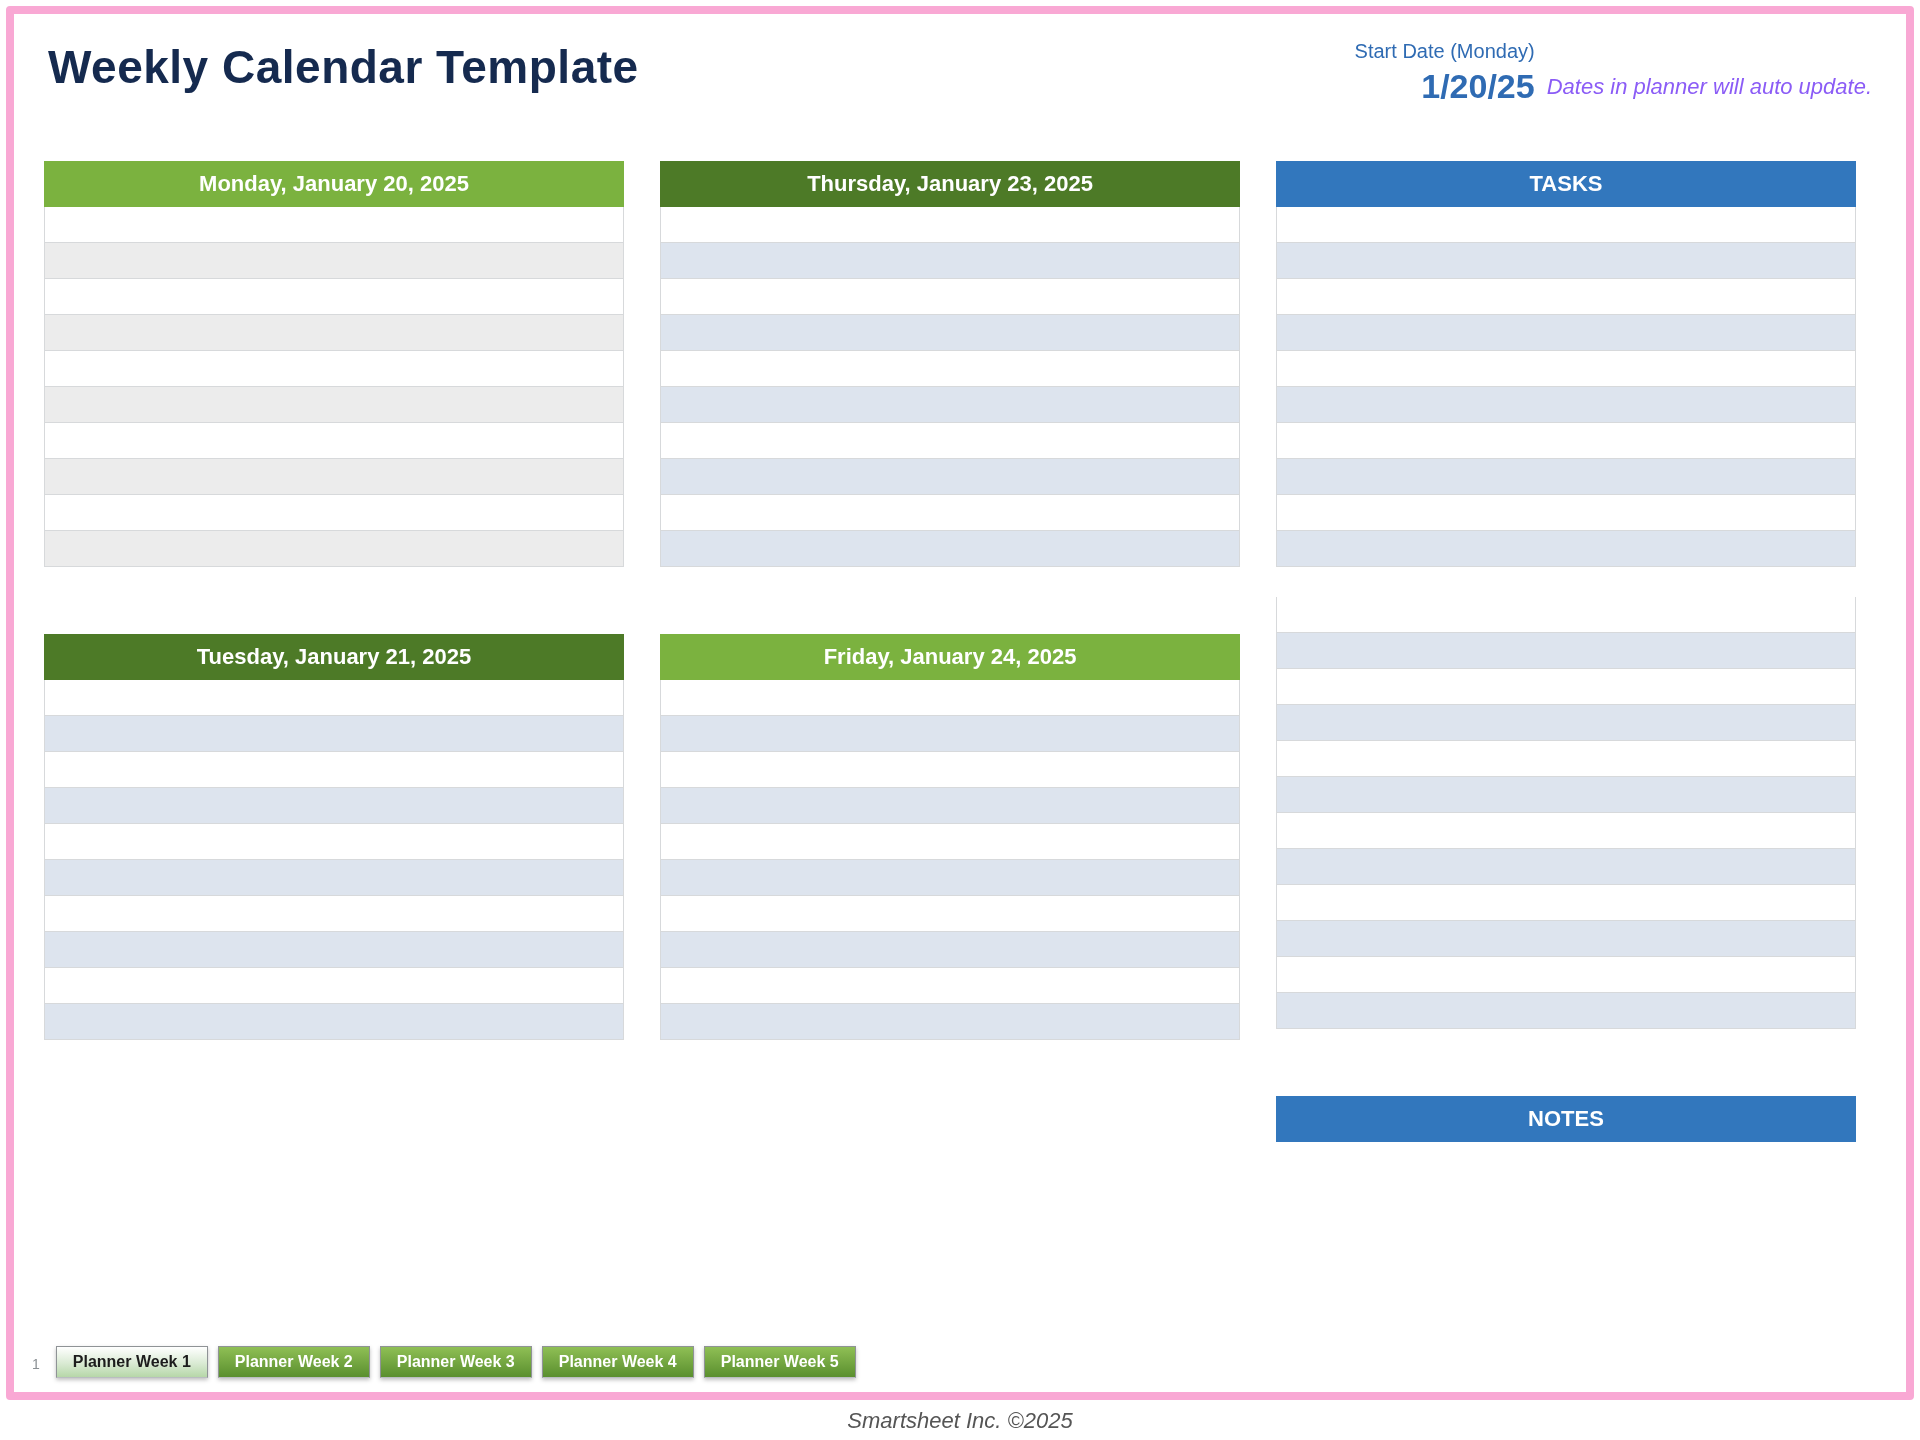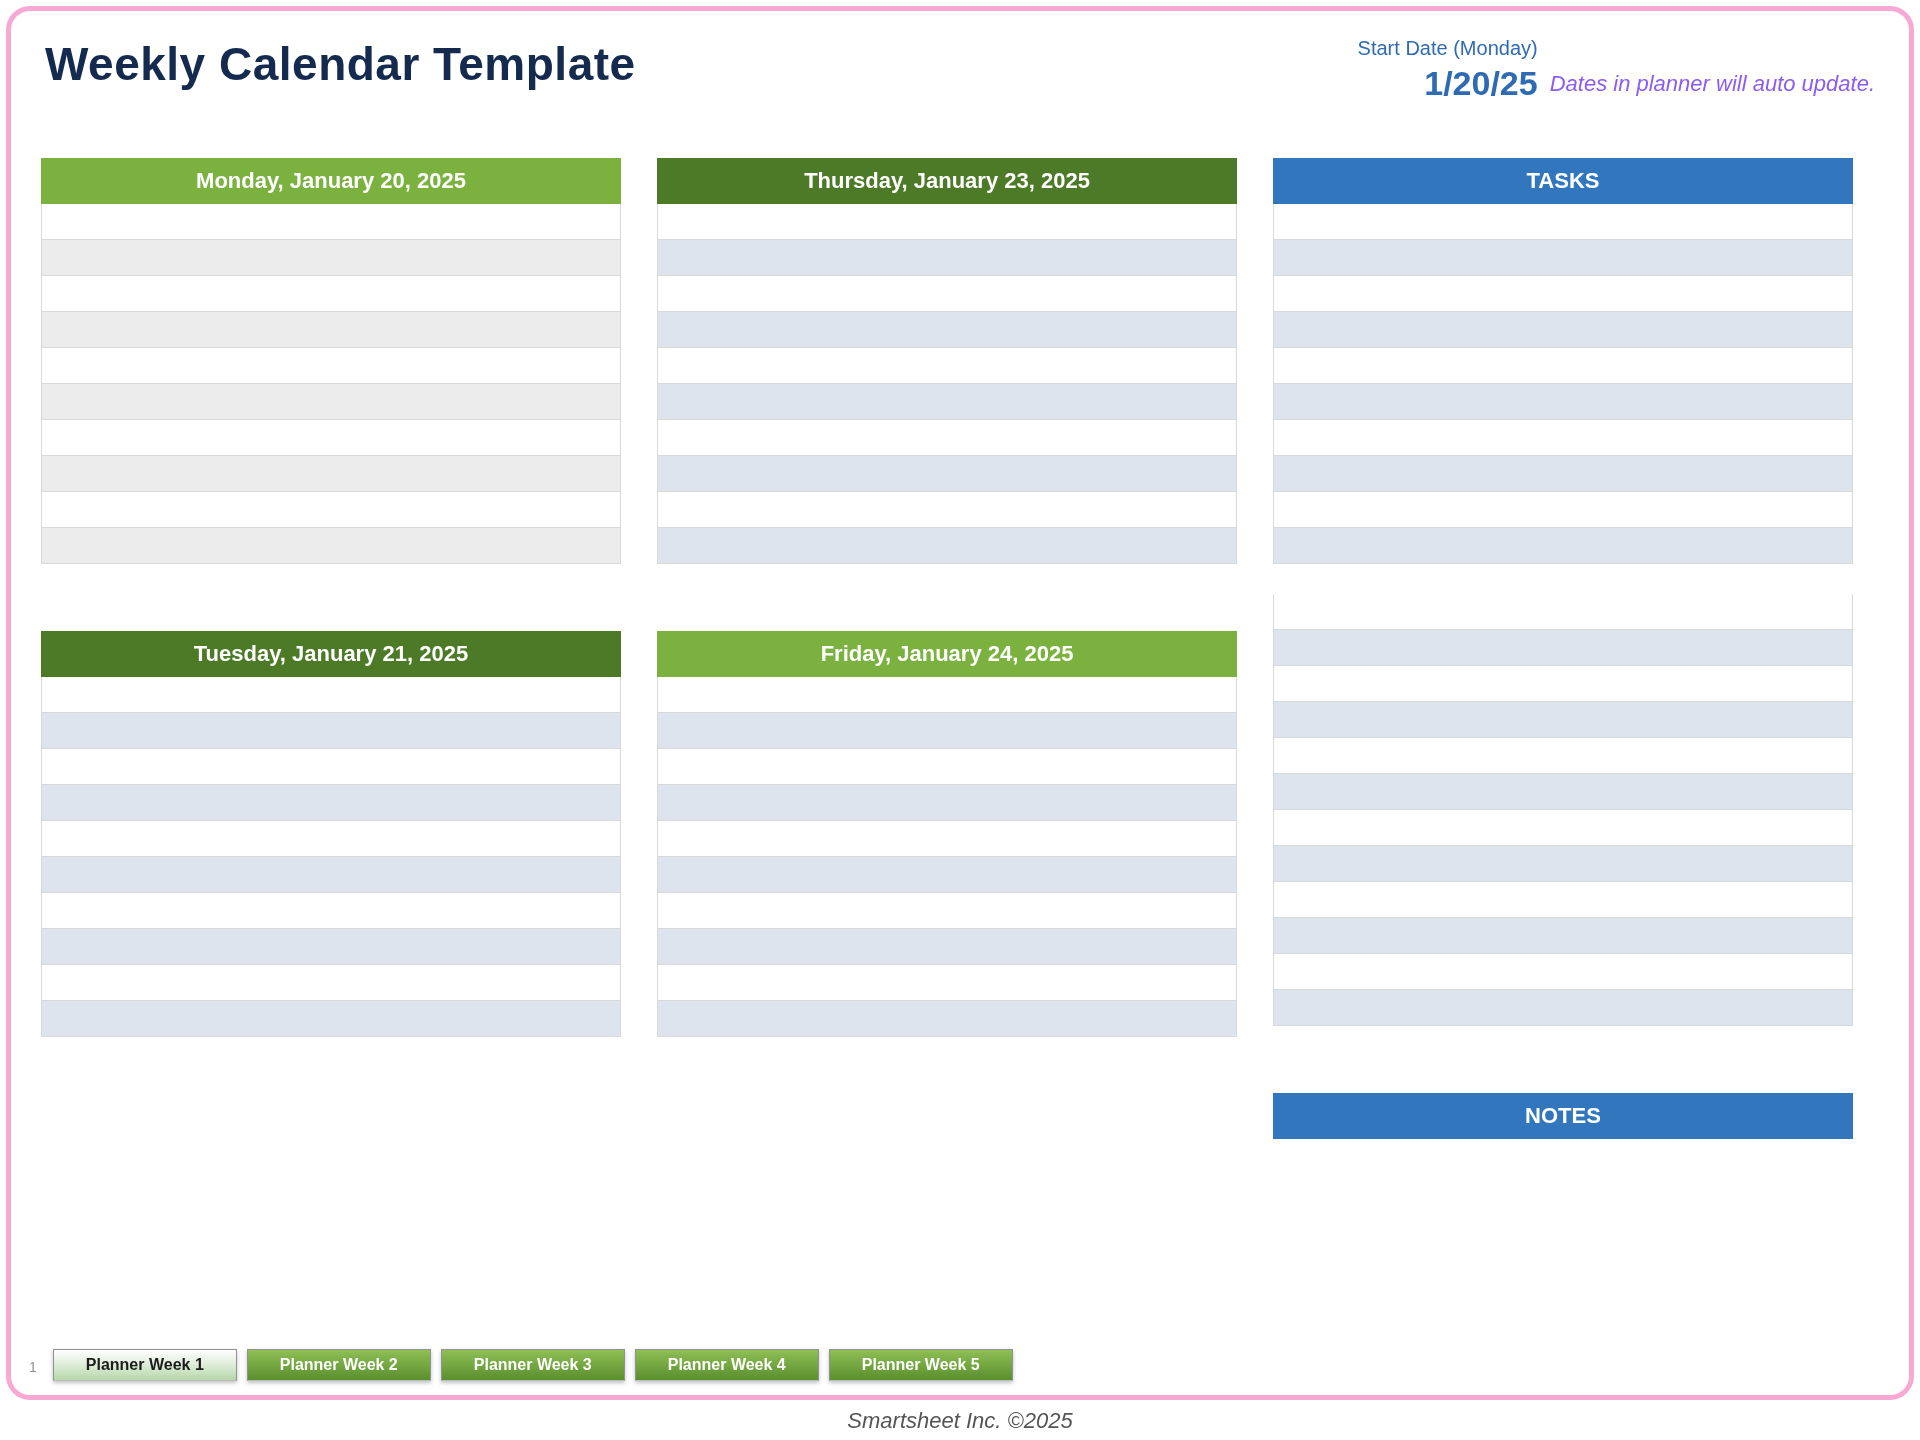--- a/index.html
+++ b/index.html
@@ -8,22 +8,22 @@
     font-family: Arial, Helvetica, sans-serif;
     background: #fff;
     width: 1920px;
     height: 1440px;
     overflow: hidden;
     position: relative;
   }
   .page-frame {
     position: absolute;
     top: 6px; left: 6px; right: 6px; bottom: 40px;
-    border: 5px solid #f9a8d4;
-    border-radius: 24px;
+    border: 8px solid #f9a8d4;
+    border-radius: 4px;
     background: #fff;
     padding: 20px 30px 0 30px;
     overflow: hidden;
   }
 
   
   .header {
     display: flex;
     align-items: flex-start;
     justify-content: space-between;
@@ -102,21 +102,21 @@
     gap: 10px;
     font-size: 16px;
   }
   .row-num {
     color: #8a8f93;
     font-size: 14px;
     margin-right: 6px;
     padding-bottom: 6px;
   }
   .tab {
-    padding: 6px 32px;
+    padding: 6px 16px;
     border: 1px solid #8f9396;
     border-bottom: 1px solid #b9bdc0;
     color: #1c1c1c;
     font-weight: 700;
     position: relative;
     box-shadow: 0 2px 4px rgba(0,0,0,.25);
   }
   .tab.active {
     background: linear-gradient(#ffffff 0%, #d9ead3 55%, #b6d7a8 100%);
   }

